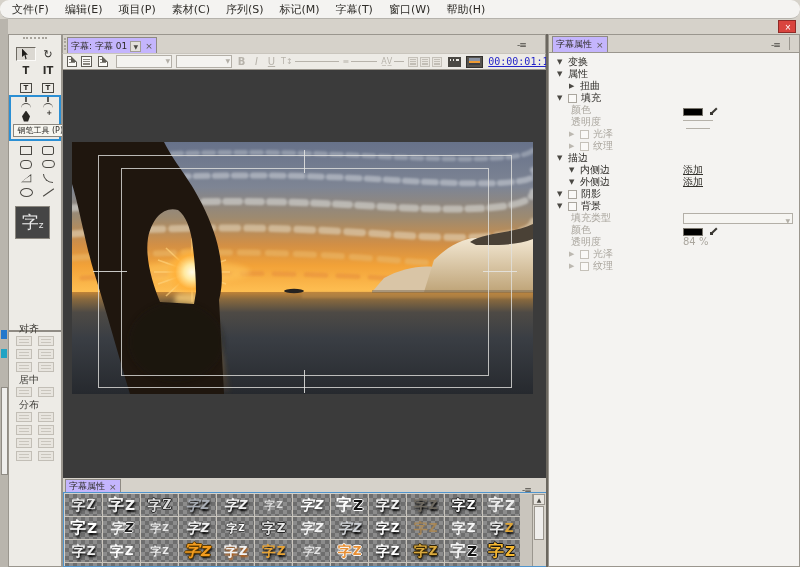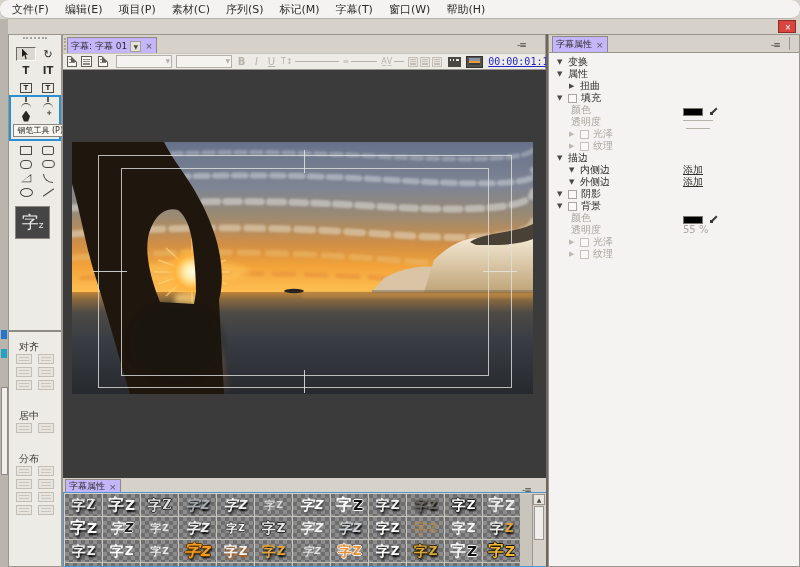--- a/index.html
+++ b/index.html
@@ -52,21 +52,21 @@
   #pen-highlight{position:absolute;left:0px;top:60px;width:52px;height:46px;border:2px solid var(--hl,#2b8fd4);box-sizing:border-box;pointer-events:none;}
   #pen-tooltip{position:absolute;left:4px;top:89px;width:51px;height:13px;background:#f7f6f0;border:1px solid #8a867e;
                font-size:8px;line-height:12px;text-align:right;box-sizing:border-box;white-space:nowrap;overflow:hidden;}
   #style-preview{position:absolute;left:6px;top:171px;width:35px;height:33px;background:#454545;border:1px solid #8a867e;
                  color:#ececec;text-align:center;box-sizing:border-box;}
   #style-preview .big{font-size:17px;line-height:30px;font-family:"DejaVu Serif",serif;}
   #style-preview .sub{font-size:9px;}
   #tools-divider{position:absolute;left:0;top:295px;width:52px;height:2px;background:#8f8b84;}
   
   #align-area{position:absolute;left:0;top:288px;width:52px;}
-  .align-title{font-size:10px;color:#3a3833;padding-left:10px;height:12px;line-height:12px;margin-top:18px;}
+  .align-title{font-size:10px;color:#3a3833;padding-left:10px;height:12px;line-height:12px;}
   .align-row{height:13px;position:relative;}
   .align-btn{position:absolute;top:1px;width:16px;height:10px;background:#e8e5df;border:1px solid #c2beb6;box-sizing:border-box;}
   .align-btn i{display:block;margin:2px 2px;height:4px;
      background:linear-gradient(#c9c5bd 0 1px,transparent 1px 3px,#c9c5bd 3px 4px);}
   .align-btn.b0{left:7px;} .align-btn.b1{left:29px;}
   
   #titler-tabbar{position:absolute;left:62px;top:34px;width:484px;height:19px;background:#d6d2ca;border:1px solid #9a968e;border-bottom:none;box-sizing:border-box;}
   .tab{position:absolute;background:#c4b5fd;border:1px solid #8e8a83;border-bottom:none;display:flex;align-items:center;
        font-size:9px;white-space:nowrap;box-sizing:border-box;padding:0 3px;}
   #titler-tab{left:4px;top:2px;height:17px;}
@@ -706,30 +706,36 @@
           <span class="arr">▼</span>
           <span class="cbx"></span>
           <span>阴影</span>
         </div>
         <div class="prow" style="padding-left: 8px;">
           <span class="arr">▼</span>
           <span class="cbx"></span>
           <span>背景</span>
         </div>
         <div class="prow dis" style="padding-left: 22px;">
+          <span>填充类型</span>
+          <span class="pctl">
+            <span class="pdrop"></span>
+          </span>
+        </div>
+        <div class="prow dis" style="padding-left: 22px;">
           <span>颜色</span>
           <span class="pctl">
             <span class="color-swatch"></span>
             <span class="dropper"></span>
           </span>
         </div>
         <div class="prow dis" style="padding-left: 22px;">
           <span>透明度</span>
           <span class="pctl">
-            <span class="pval">55 %</span>
+            <span class="pval">84 %</span>
           </span>
         </div>
         <div class="prow dis" style="padding-left: 20px;">
           <span class="arr">▶</span>
           <span class="cbx"></span>
           <span>光泽</span>
         </div>
         <div class="prow dis" style="padding-left: 20px;">
           <span class="arr">▶</span>
           <span class="cbx"></span>

